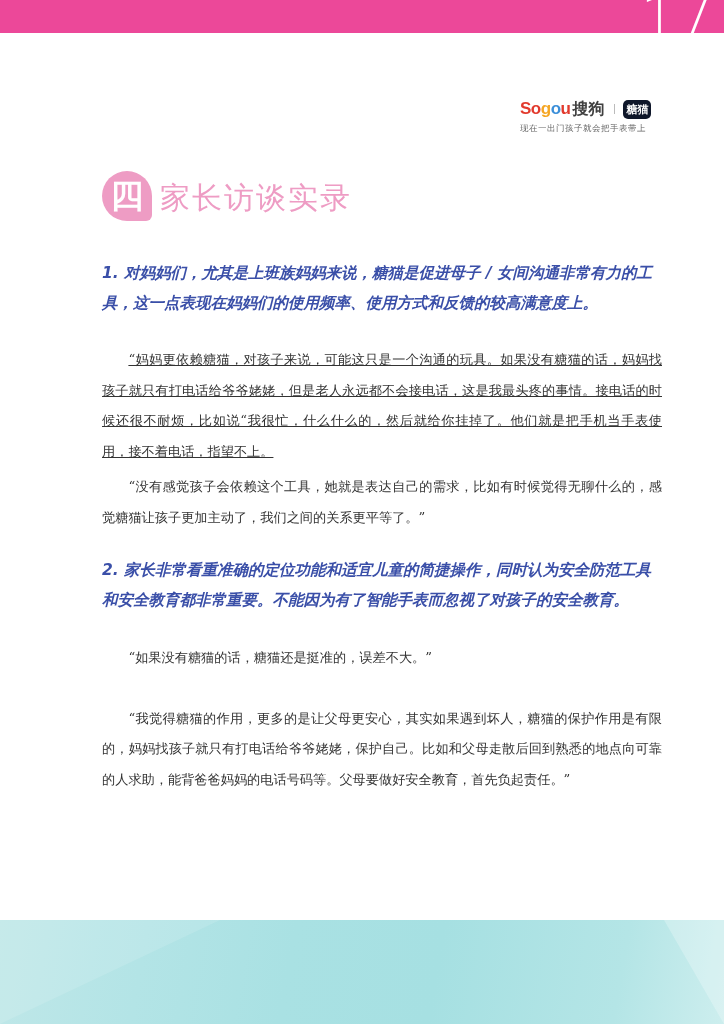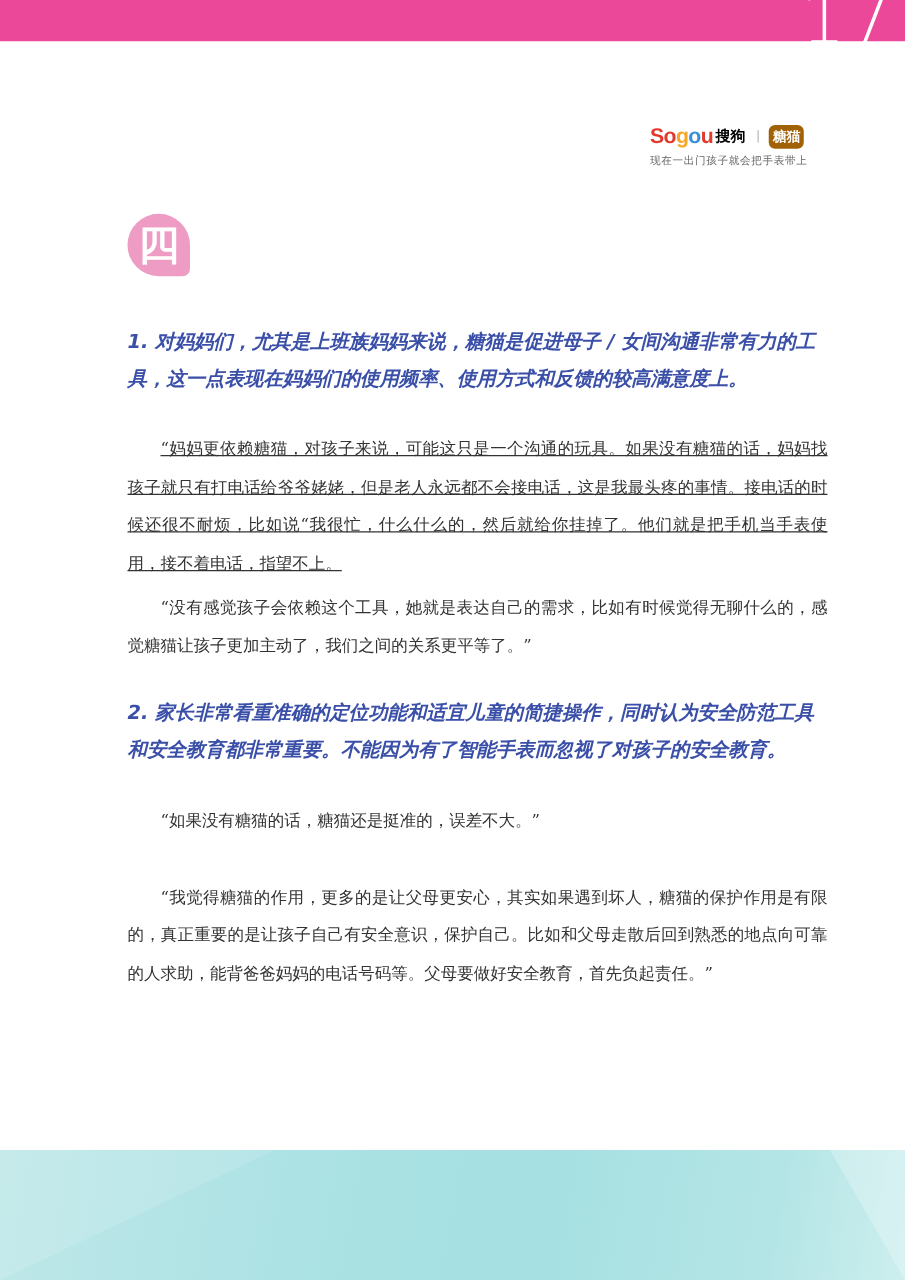--- a/index.html
+++ b/index.html
@@ -25,25 +25,25 @@
   .sogou {
     font-family:"Liberation Sans", sans-serif; font-weight:bold; font-size:17px;
     letter-spacing:-0.5px;
   }
   .sogou .s { color:#e23a2d; }
   .sogou .o1 { color:#e23a2d; }
   .sogou .g { color:#f5a623; }
   .sogou .o2 { color:#3b8fd9; }
   .sogou .u { color:#e23a2d; }
   .sougou-cn {
-    font-family:"DejaVu Sans", sans-serif; font-size:12px; color:#000000; margin-left:2px; font-weight:bold;
+    font-family:"DejaVu Sans", sans-serif; font-size:16px; color:#404040; margin-left:2px; font-weight:bold;
   }
   .logo-sep { width:1px; height:10px; background:#bbb; margin:0 8px 0 10px; }
   .tangmao {
-    background:#a16207; color:#fff; font-family:"DejaVu Sans", sans-serif;
+    background:#0f172a; color:#fff; font-family:"DejaVu Sans", sans-serif;
     font-size:11px; font-weight:bold; padding:2px 3px; border-radius:5px;
   }
   .logo-sub {
     font-family:"DejaVu Sans", sans-serif; font-size:8.5px; color:#666;
     margin-top:3px; letter-spacing:0.5px; white-space:nowrap;
   }
   .section-head {
     position:absolute; left:102px; top:171px; display:flex; align-items:flex-end;
   }
   .badge {
@@ -92,27 +92,28 @@
     <span class="sogou"><span class="s">S</span><span class="o1">o</span><span class="g">g</span><span class="o2">o</span><span class="u">u</span></span>
     <span class="sougou-cn">搜狗</span>
     <span class="logo-sep"></span>
     <span class="tangmao">糖猫</span>
   </div>
   <div class="logo-sub">现在一出门孩子就会把手表带上</div>
 </div>
 
 <div class="section-head">
   <div class="badge">四</div>
+  <div class="section-title">家长访谈实录</div>
 </div>
 
 <div class="content">
   <p class="finding" style="margin-top:0;">1. 对妈妈们，尤其是上班族妈妈来说，糖猫是促进母子 / 女间沟通非常有力的工具，这一点表现在妈妈们的使用频率、使用方式和反馈的较高满意度上。</p>
   <p class="quote" style="margin-top:27px;text-decoration:underline;">“妈妈更依赖糖猫，对孩子来说，可能这只是一个沟通的玩具。如果没有糖猫的话，妈妈找孩子就只有打电话给爷爷姥姥，但是老人永远都不会接电话，这是我最头疼的事情。接电话的时候还很不耐烦，比如说“我很忙，什么什么的，然后就给你挂掉了。他们就是把手机当手表使用，接不着电话，指望不上。</p>
   <p class="quote" style="margin-top:5px;">“没有感觉孩子会依赖这个工具，她就是表达自己的需求，比如有时候觉得无聊什么的，感觉糖猫让孩子更加主动了，我们之间的关系更平等了。”</p>
   <p class="finding" style="margin-top:22px;">2. 家长非常看重准确的定位功能和适宜儿童的简捷操作，同时认为安全防范工具和安全教育都非常重要。不能因为有了智能手表而忽视了对孩子的安全教育。</p>
   <p class="quote" style="margin-top:28px;">“如果没有糖猫的话，糖猫还是挺准的，误差不大。”</p>
-  <p class="quote" style="margin-top:30px;">“我觉得糖猫的作用，更多的是让父母更安心，其实如果遇到坏人，糖猫的保护作用是有限的，真正重要的是让孩子自己有安全意识，保护自己。比如和父母走散后回到熟悉的地点向可靠的人求助，能背爸爸妈妈的电话号码等。父母要做好安全教育，首先负起责任。”</p>
+  <p class="quote" style="margin-top:30px;">“我觉得糖猫的作用，更多的是让父母更安心，其实如果遇到坏人，糖猫的保护作用是有限的，妈妈找孩子就只有打电话给爷爷姥姥，保护自己。比如和父母走散后回到熟悉的地点向可靠的人求助，能背爸爸妈妈的电话号码等。父母要做好安全教育，首先负起责任。”</p>
 </div>
 
 <div class="bottom-band">
   <div class="shard1"></div>
   <div class="shard2"></div>
 </div>
 
 </body></html>

